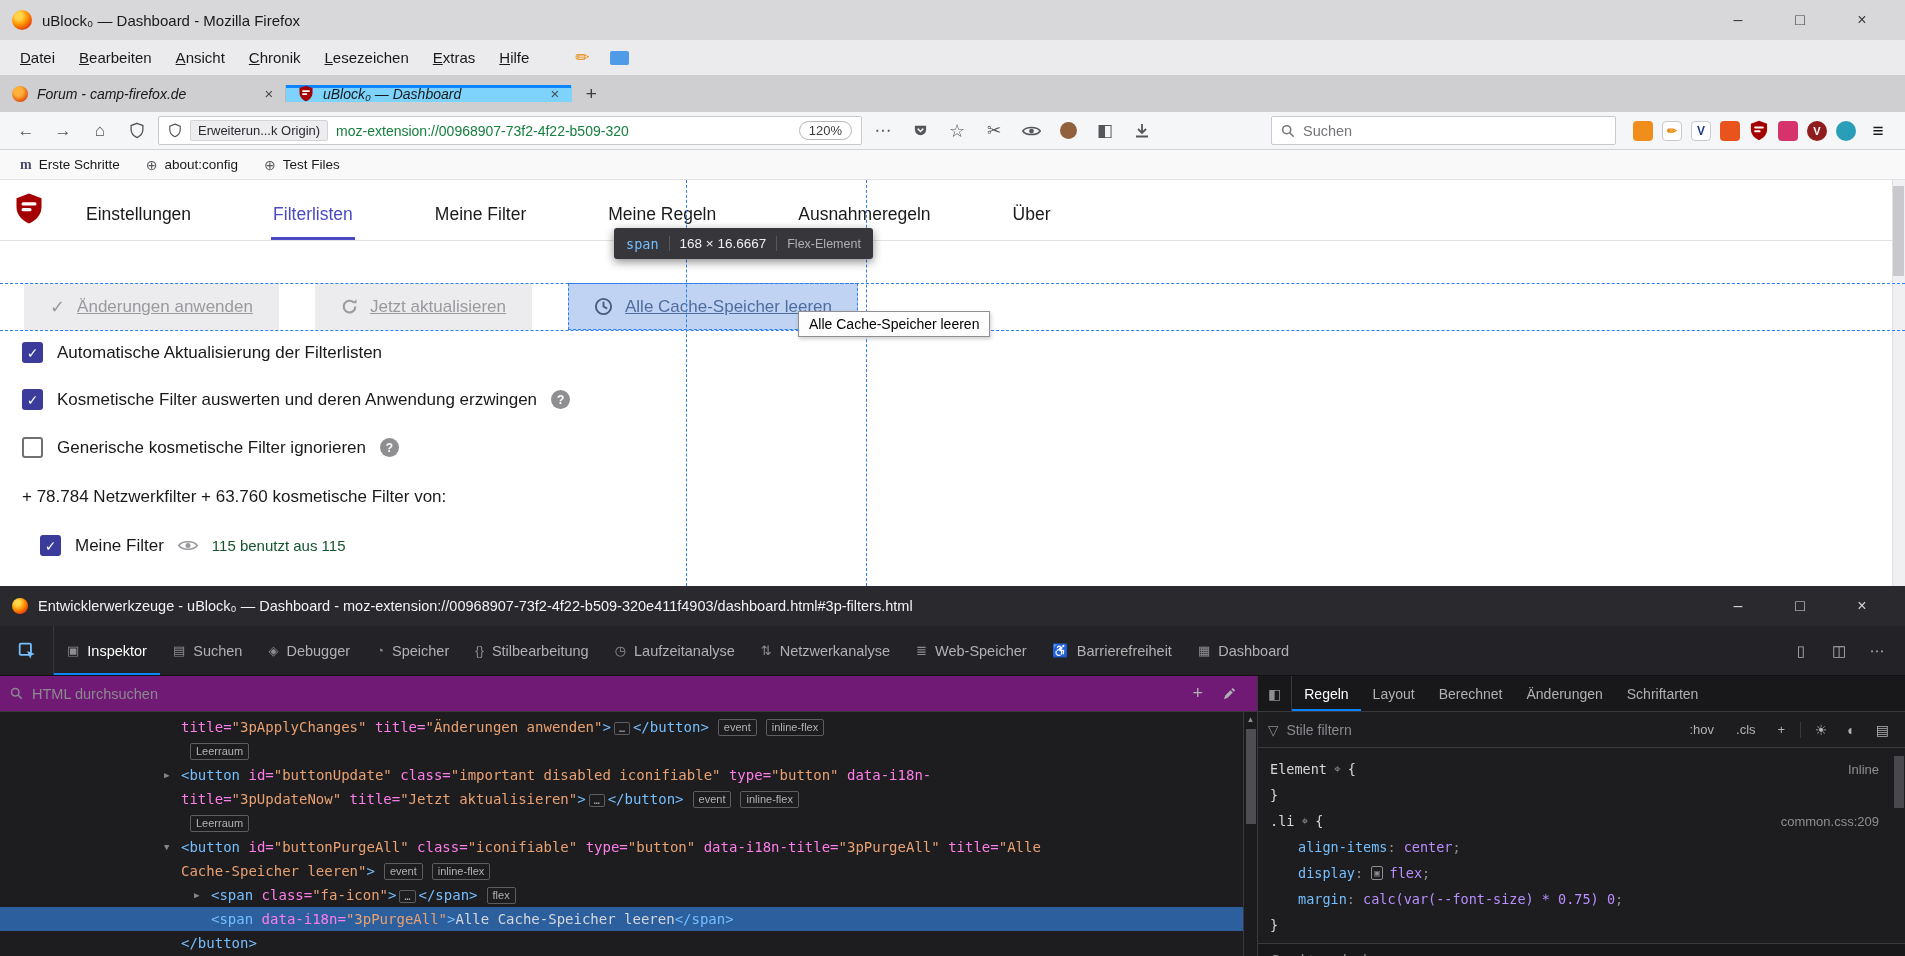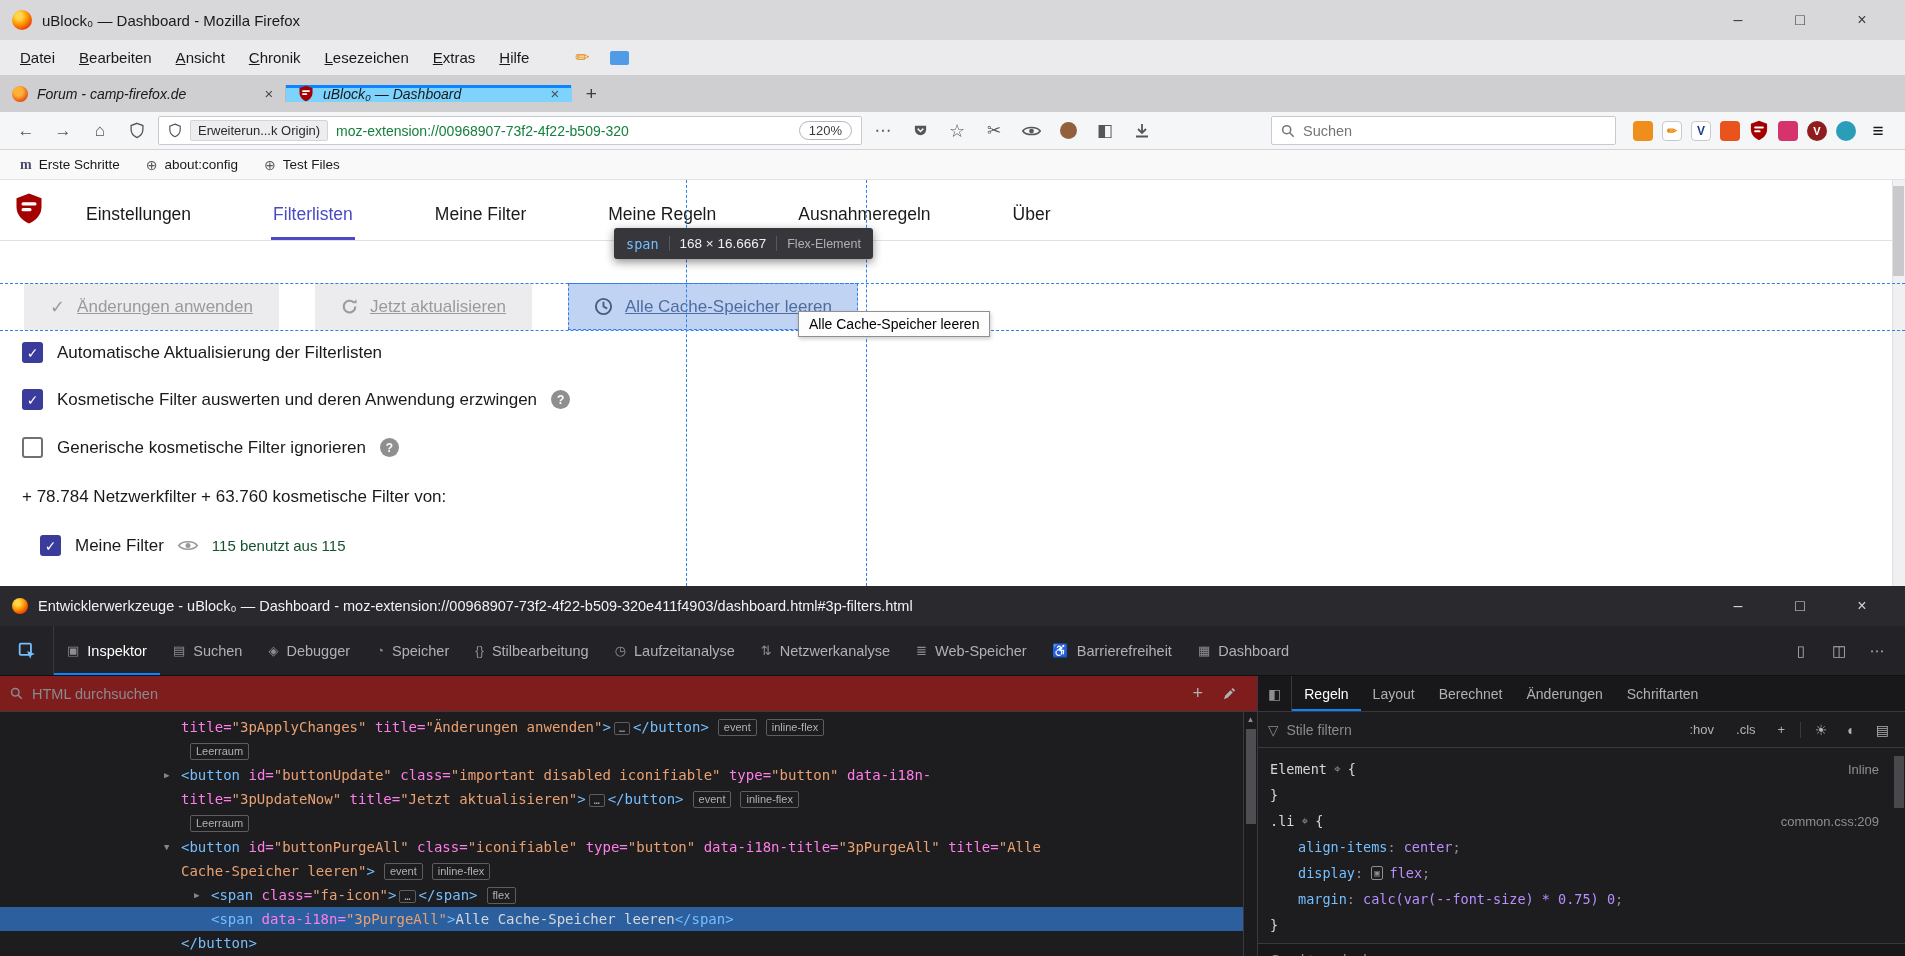--- a/index.html
+++ b/index.html
@@ -128,21 +128,21 @@
   #dt-toolbar { height:50px; background:#232327; border-bottom:1px solid #101012; display:flex; align-items:stretch; }
   .picker { width:54px; display:flex; align-items:center; justify-content:center; border-right:1px solid #38383d; }
   .dt-tab { display:flex; align-items:center; gap:8px; padding:0 13px; font-size:14.5px; color:#b1b1b3; white-space:nowrap; }
   .dt-tab .ticon { font-size:13px; color:#8e8e92; }
   .dt-tab.active { color:#fff; box-shadow:inset 0 -2px 0 #0a84ff; }
   .dt-right { margin-left:auto; display:flex; align-items:center; gap:2px; padding-right:10px; }
   .dt-ic { width:36px; text-align:center; font-size:15px; color:#b1b1b3; }
 
   #dt-main { display:flex; height:280px; }
   #dt-left { width:1258px; display:flex; flex-direction:column; border-right:1px solid #38383d; }
-  #dt-search { height:36px; background:#7f1d1d; border-bottom:1px solid #38383d; display:flex;
+  #dt-search { height:36px; background:#701a75; border-bottom:1px solid #38383d; display:flex;
                align-items:center; gap:9px; padding:0 10px; }
   #dt-search input { font-size:14.5px; color:#d7d7db; }
   #dt-search input::placeholder { color:#8a8a8e; }
   .srch-plus { font-size:18px; color:#b1b1b3; padding:0 10px; }
 
   #dt-markup { flex:1; display:flex; overflow:hidden; }
   #mk-lines { flex:1; padding-top:3px; font-family:"DejaVu Sans Mono", monospace; font-size:14px;
               background:#1d1d20; overflow:hidden; }
   .mline { height:24px; display:flex; align-items:center; white-space:pre; color:#d7d7db; }
   .ind1 { padding-left:164px; } .ind2 { padding-left:194px; }

